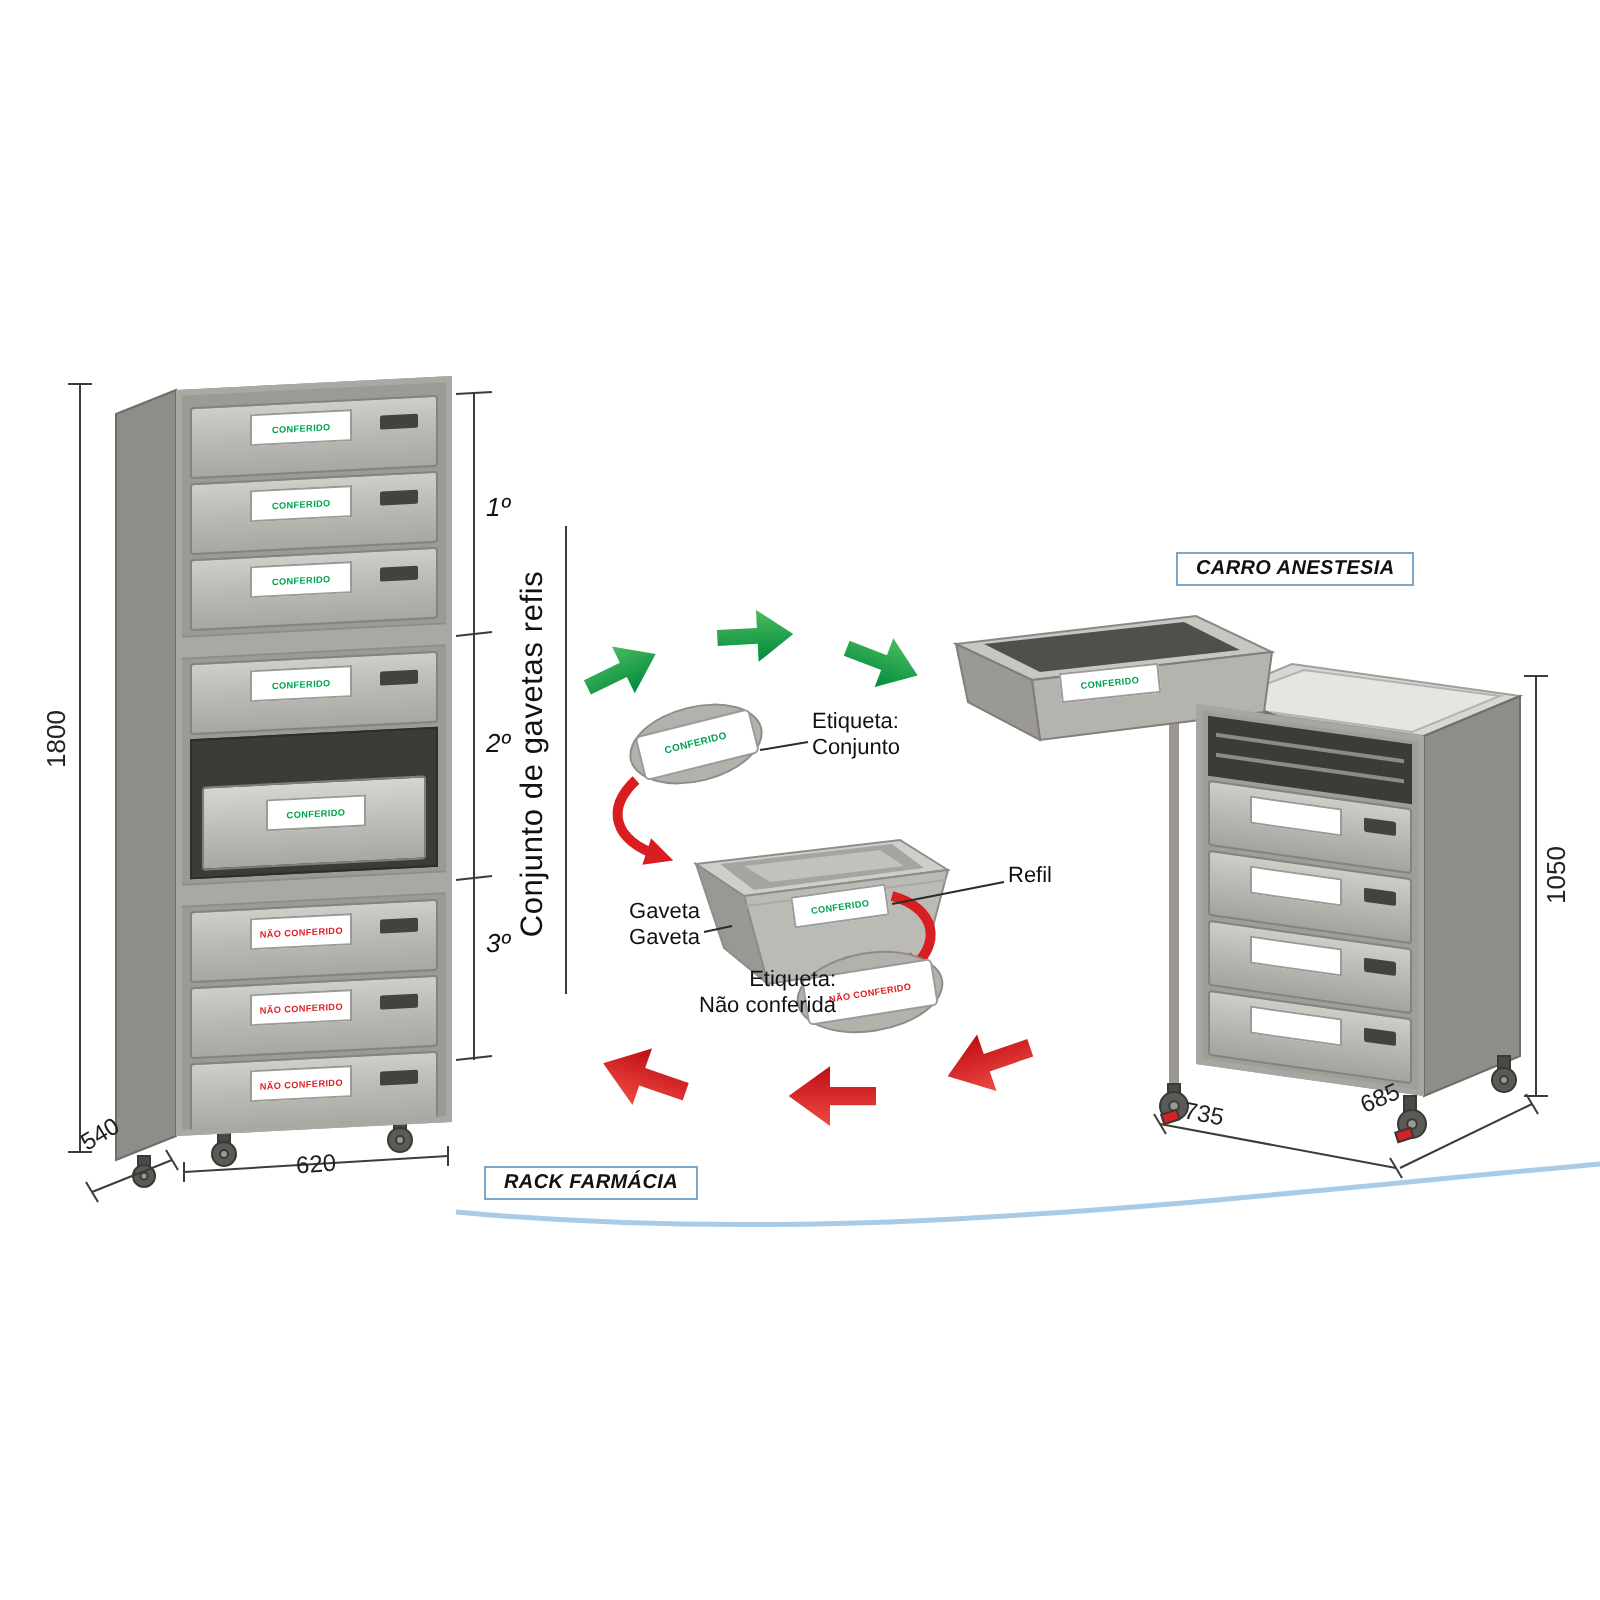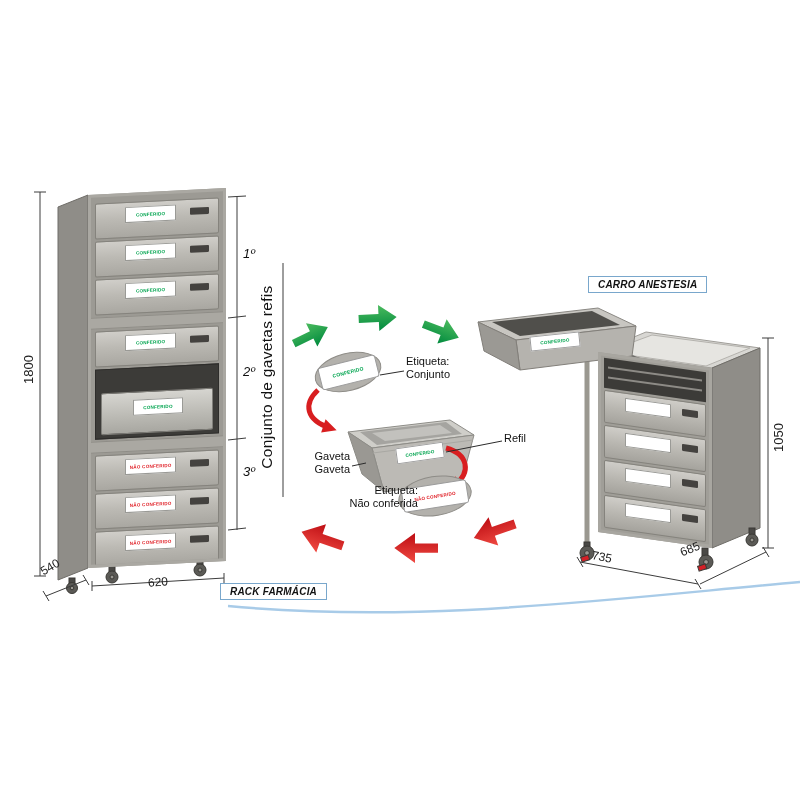--- a/index.html
+++ b/index.html
@@ -302,21 +302,21 @@
 <div class="abs dim dim-big" style="left:0;top:362px;width:56px;text-align:center;transform:rotate(-90deg);">1800</div>
 <div class="abs dim" style="left:40px;top:560px;transform:rotate(-31deg);">540</div>
 <div class="abs dim" style="left:148px;top:575px;transform:rotate(-4deg);">620</div>
 
 <div class="group-label" style="left:243px;top:246px;">1º</div>
 <div class="group-label" style="left:243px;top:364px;">2º</div>
 <div class="group-label" style="left:243px;top:464px;">3º</div>
 
 <div class="side-title">Conjunto de gavetas refis</div>
 
-<div class="caption-box" style="left:220px;top:583px;">RACK FARMÁCIA</div>
+<div class="caption-box" style="left:242px;top:583px;">RACK FARMÁCIA</div>
 <div class="caption-box" style="left:588px;top:276px;">CARRO ANESTESIA</div>
 
 <div class="note" style="left:406px;top:355px;">
   <div>Etiqueta:</div>
   <div>Conjunto</div>
 </div>
 <div class="note right" style="left:296px;top:450px;width:54px;">
   <div>Gaveta</div>
   <div>Gaveta</div>
 </div>

